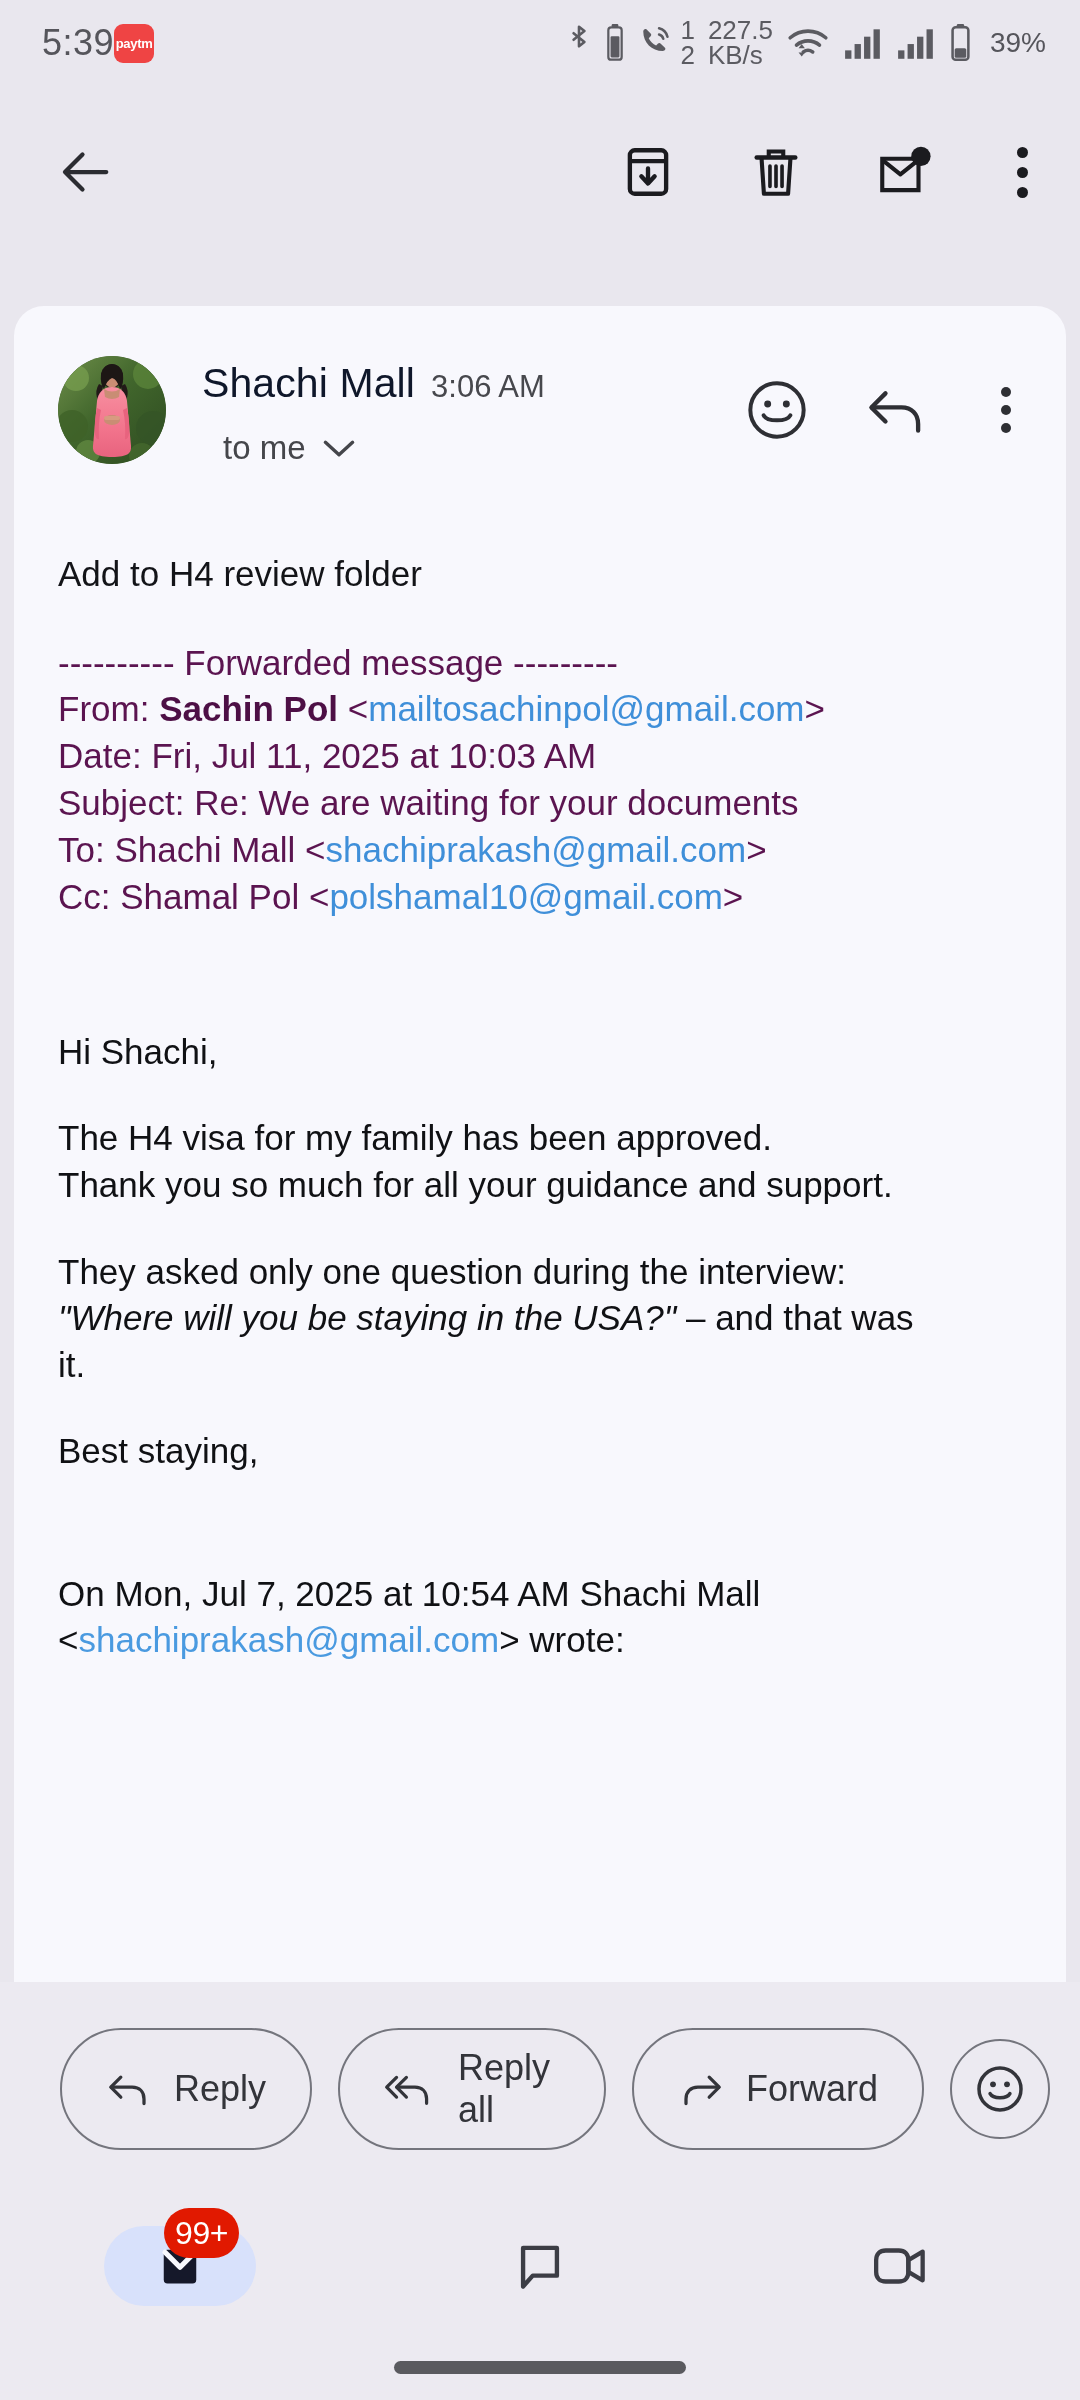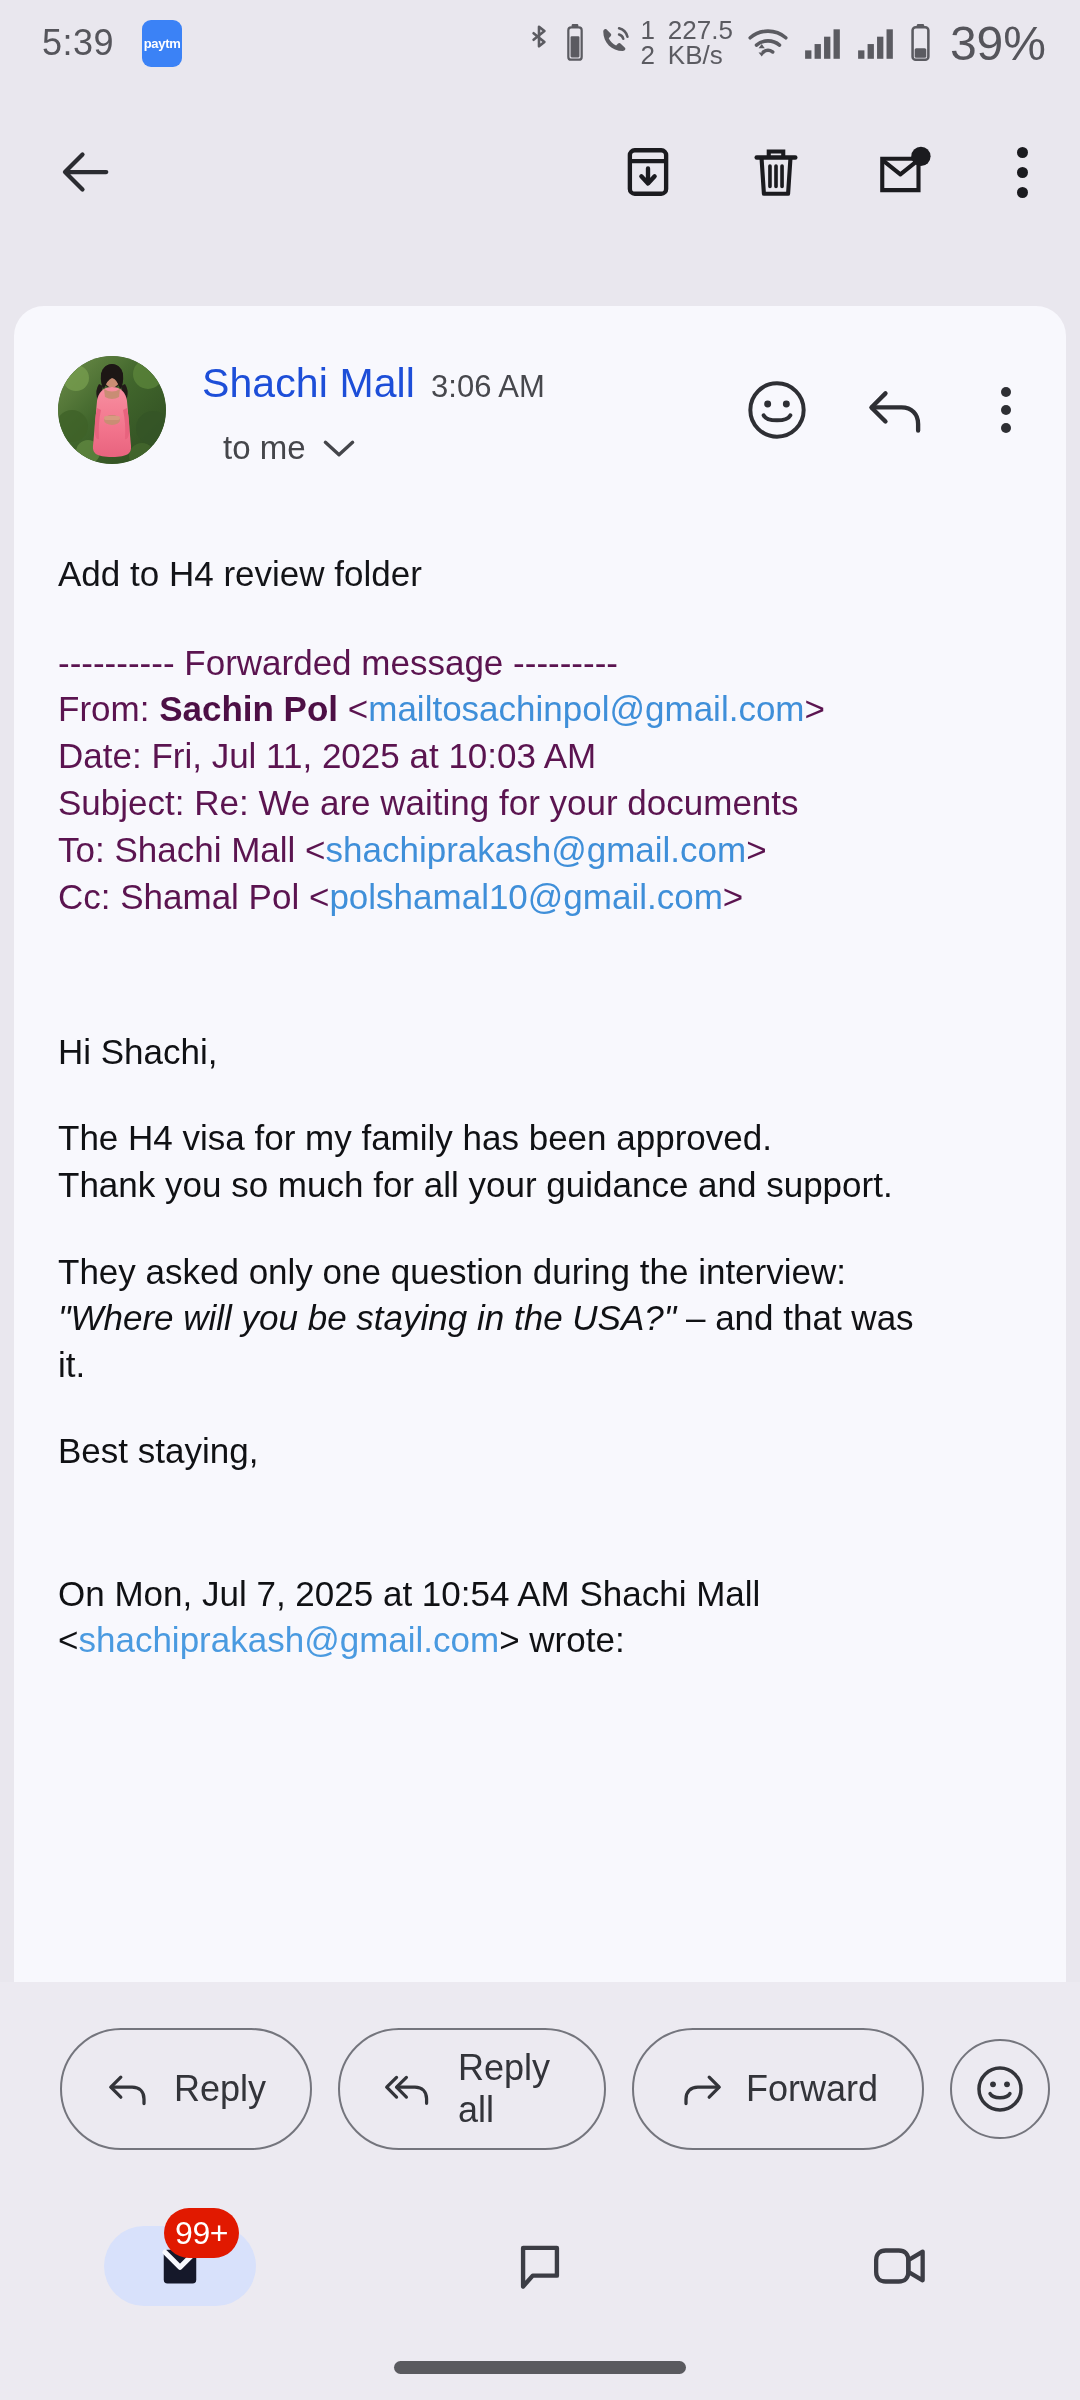--- a/index.html
+++ b/index.html
@@ -18,31 +18,31 @@
   
   .statusbar {
     position: absolute; top: 0; left: 0;
     width: 1080px; height: 86px;
     display: flex; align-items: center;
     padding: 0 34px 0 42px;
     color: #5b5b61;
   }
   .sb-time { font-size: 36px; letter-spacing: .5px; color: #55555b; }
   .sb-appicon {
-    width: 40px; height: 47px; margin-left: 28px;
-    background: #3b82f6; border-radius: 9px;
+    width: 40px; height: 39px; 
+    background: #ef4444; border-radius: 9px;
     display: flex; align-items: center; justify-content: center;
   }
   .sb-appicon span { color: #fff; font-size: 13px; font-weight: bold; letter-spacing: -.3px; }
   .sb-right { margin-left: auto; display: flex; align-items: center; gap: 13px; }
   .sb-ic { display: flex; align-items: center; }
   .sb-net { display: flex; flex-direction: column; align-items: center; line-height: .98; }
   .sb-net .n1 { font-size: 26px; color: #5b5b61; }
   .sb-net .n2 { font-size: 26px; color: #5b5b61; }
-  .sb-batt-pct { font-size: 48px; color: #55555b; margin-left: 4px; }
+  .sb-batt-pct { font-size: 28px; color: #55555b; margin-left: 4px; }
 
   
   .toolbar {
     position: absolute; top: 86px; left: 0;
     width: 1080px; height: 172px;
     display: flex; align-items: center;
     padding: 0 28px 0 42px;
   }
   .tb-back { width: 86px; height: 86px; display: flex; align-items: center; justify-content: center; }
   .tb-actions { margin-left: auto; display: flex; align-items: center; gap: 48px; }
@@ -64,21 +64,21 @@
     padding: 46px 34px 0 44px;
   }
   .avatar {
     width: 108px; height: 108px; border-radius: 50%;
     overflow: hidden; flex: none; margin-top: 4px;
     background: #4d6b39;
   }
   .avatar svg { display: block; }
   .sender-col { margin-left: 36px; padding-top: 8px; }
   .sender-line { display: flex; align-items: baseline; }
-  .sender-name { font-size: 41px; color: #1d4ed8; font-weight: 500; letter-spacing: .1px; }
+  .sender-name { font-size: 41px; color: #0f172a; font-weight: 500; letter-spacing: .1px; }
   .sender-time { font-size: 31px; color: #47484d; margin-left: 16px; }
   .recip-line { display: flex; align-items: center; margin-top: 22px; margin-left: 21px; }
   .recip-txt { font-size: 33px; color: #45464b; }
   .head-actions { margin-left: auto; display: flex; align-items: center; gap: 46px; padding-top: 18px; }
   .ha-btn { width: 74px; height: 74px; display: flex; align-items: center; justify-content: center; }
   .ha-more { width: 52px; height: 80px; display: flex; flex-direction: column;
              align-items: center; justify-content: center; gap: 8px; }
   .dotd { width: 10px; height: 10px; border-radius: 50%; background: #2e2f34; }
 
   

